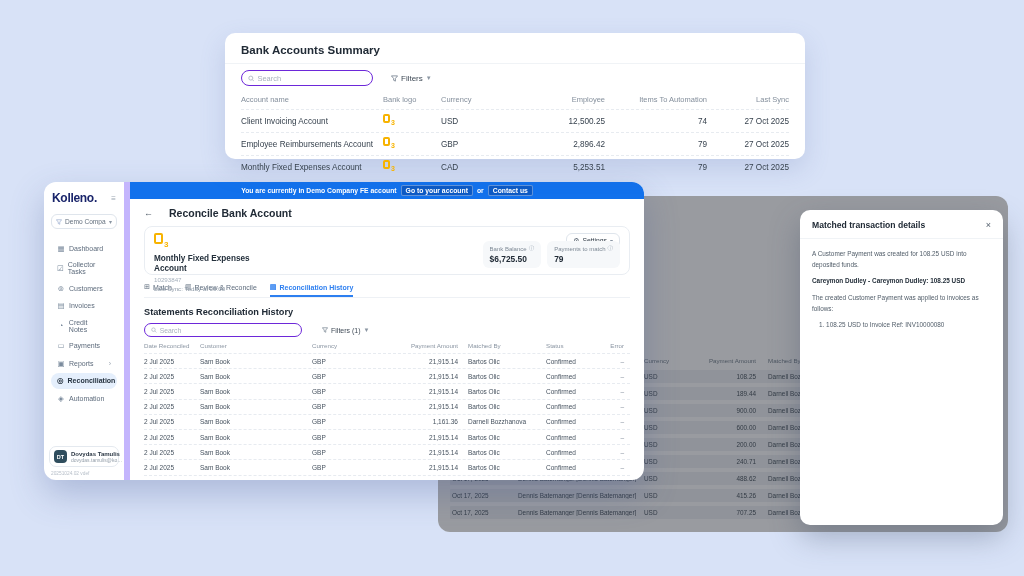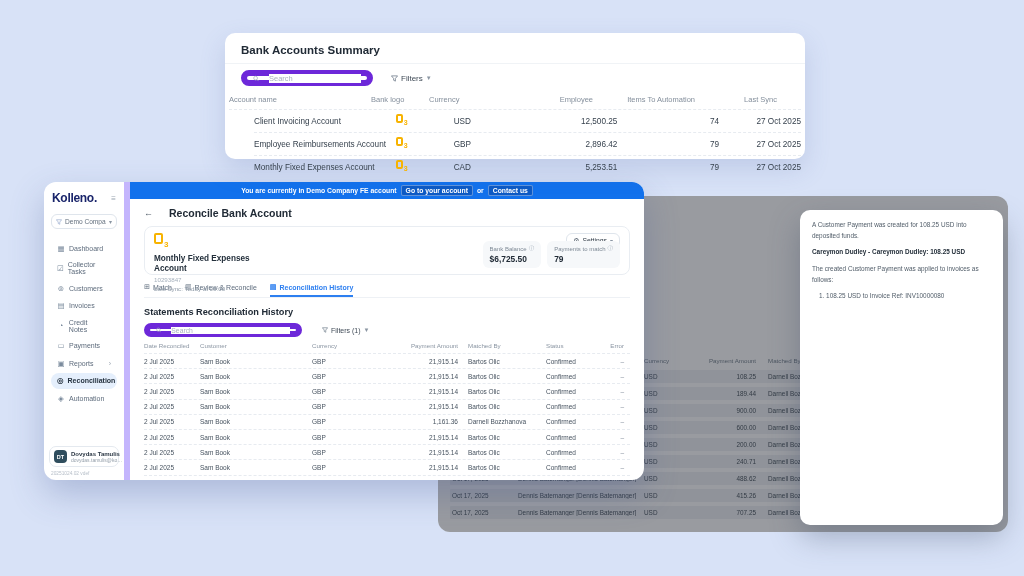--- a/index.html
+++ b/index.html
@@ -17,31 +17,31 @@
   .e1{ width:68px; padding-left:2px; } .e2{ width:126px; white-space:nowrap; overflow:hidden; }
   .e3{ width:52px; } .e4{ width:60px; text-align:right; }
   .e5{ flex:1; padding-left:12px; white-space:nowrap; overflow:hidden; }
   .dim-overlay { position:absolute; inset:0; background:rgba(38,43,51,0.45); }
 
   
   .summary-card { position:absolute; left:225px; top:33px; width:580px; height:126px; background:#fff;
     border-radius:10px; box-shadow:0 10px 26px rgba(90,110,170,.20); z-index:3; }
   .sc-title { font-size:11.5px; font-weight:bold; color:#212b36; padding:11px 16px 7px; border-bottom:1px solid #f0f3f6; }
   .sc-controls { display:flex; align-items:center; padding:6px 16px 5px; }
-  .search-box { display:flex; align-items:center; gap:10px; width:132px; height:16px;
-    border:6px solid #6d28d9; border-radius:8px; padding:0 6px; background:#fff; }
+  .search-box { display:flex; align-items:center; gap:3px; width:132px; height:16px;
+    border:1px solid #6d28d9; border-radius:8px; padding:0 6px; background:#fff; }
   .search-box input { border:none; outline:none; width:100%; font-size:7.5px; color:#4a5663;
     font-family:"Liberation Sans",sans-serif; }
   .search-box input::placeholder { color:#a8b2be; }
   .filter-ctl { display:flex; align-items:center; gap:3px; margin-left:18px; font-size:8px; color:#3f4a56; }
   .chev { color:#8b96a3; font-size:6px; }
-  .sc-table { padding:0 4px; }
+  .sc-table { padding:0 16px; }
   .t-row { display:flex; align-items:center; border-bottom:1px dashed #e7ebf0; }
   .t-head { font-size:7.5px; color:#848f9c; padding:4px 0 5px; }
-  .sc-row { height:23px; font-size:8.2px; color:#37424e;margin-left:25px; }
+  .sc-row { height:23px; font-size:8.2px; color:#37424e; }
   .sc-row:last-child { border-bottom:none; }
   .c1{ width:142px; } .c2{ width:58px; } .c3{ width:76px; }
   .c4{ width:88px; text-align:right; } .c5{ width:102px; text-align:right; } .c6{ width:82px; text-align:right; }
 
   
   .bank-logo { position:relative; display:inline-block; width:12px; height:13px; }
   .bank-logo .bl-box { position:absolute; left:0; top:0; width:7px; height:9px;
     border:2px solid #f7b301; border-radius:2px; }
   .bank-logo .bl-sub { position:absolute; left:8px; top:5px; font-size:7px; font-weight:bold;
     color:#f7b301; font-style:normal; }
@@ -510,20 +510,24 @@
           </div>
         <div class="pager">
           <span class="dash first"></span>
           <span class="dash second"></span>
         </div>
       </div>
     </div>
   </section>
 
   <section class="matched-panel">
+    <div class="mp-head">
+      <span class="mp-title">Matched transaction details</span>
+      <span class="mp-close">×</span>
+    </div>
     <div class="mp-body">
       <p>A Customer Payment was created for 108.25 USD into deposited funds.</p>
       <p class="mp-strong">Careymon Dudley - Careymon Dudley: 108.25 USD</p>
       <p>The created Customer Payment was applied to invoices as follows:</p>
       <p class="mp-li">1. 108.25 USD to Invoice Ref: INV10000080</p>
     </div>
   </section>
 
 </div>
 

